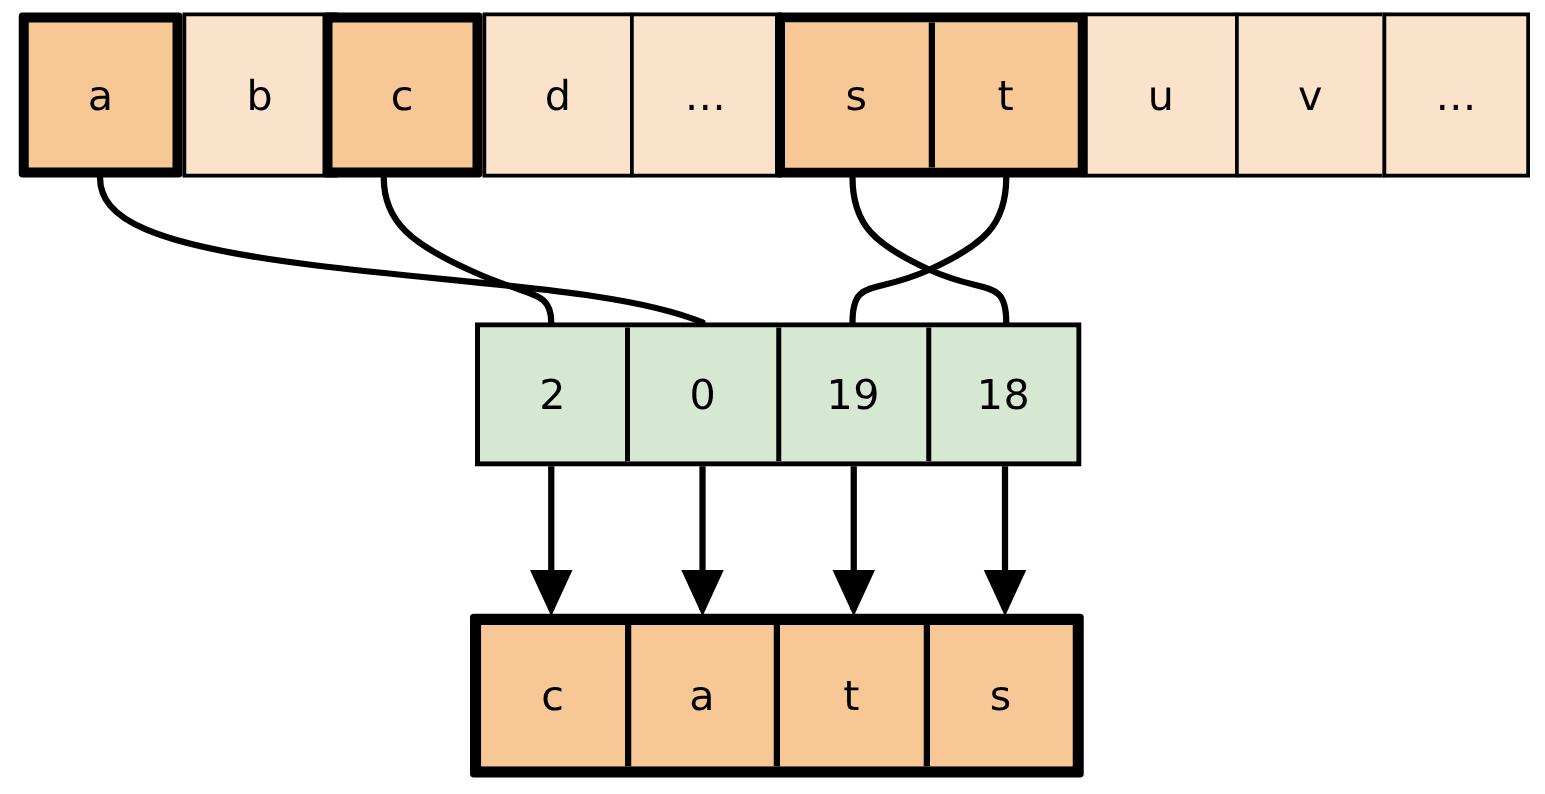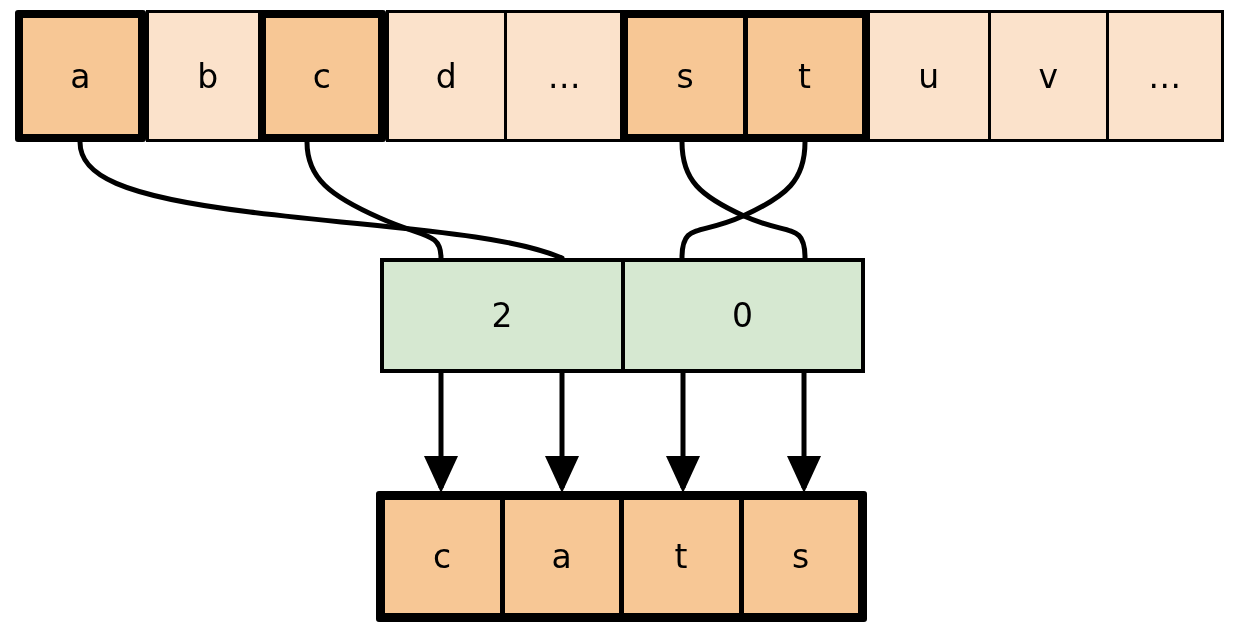--- a/index.html
+++ b/index.html
@@ -178,20 +178,26 @@
 
   </div>
 
   <div class="index-row">
     <div class="idx-cell">
       <span class="cell-text">2</span>
     </div>
     <div class="idx-cell">
       <span class="cell-text">0</span>
     </div>
+    <div class="idx-cell">
+      <span class="cell-text">19</span>
+    </div>
+    <div class="idx-cell">
+      <span class="cell-text">18</span>
+    </div>
   </div>
 
   <div class="out-row">
     <div class="out-cell">
       <span class="cell-text">c</span>
     </div>
     <div class="out-cell">
       <span class="cell-text">a</span>
     </div>
     <div class="out-cell">

